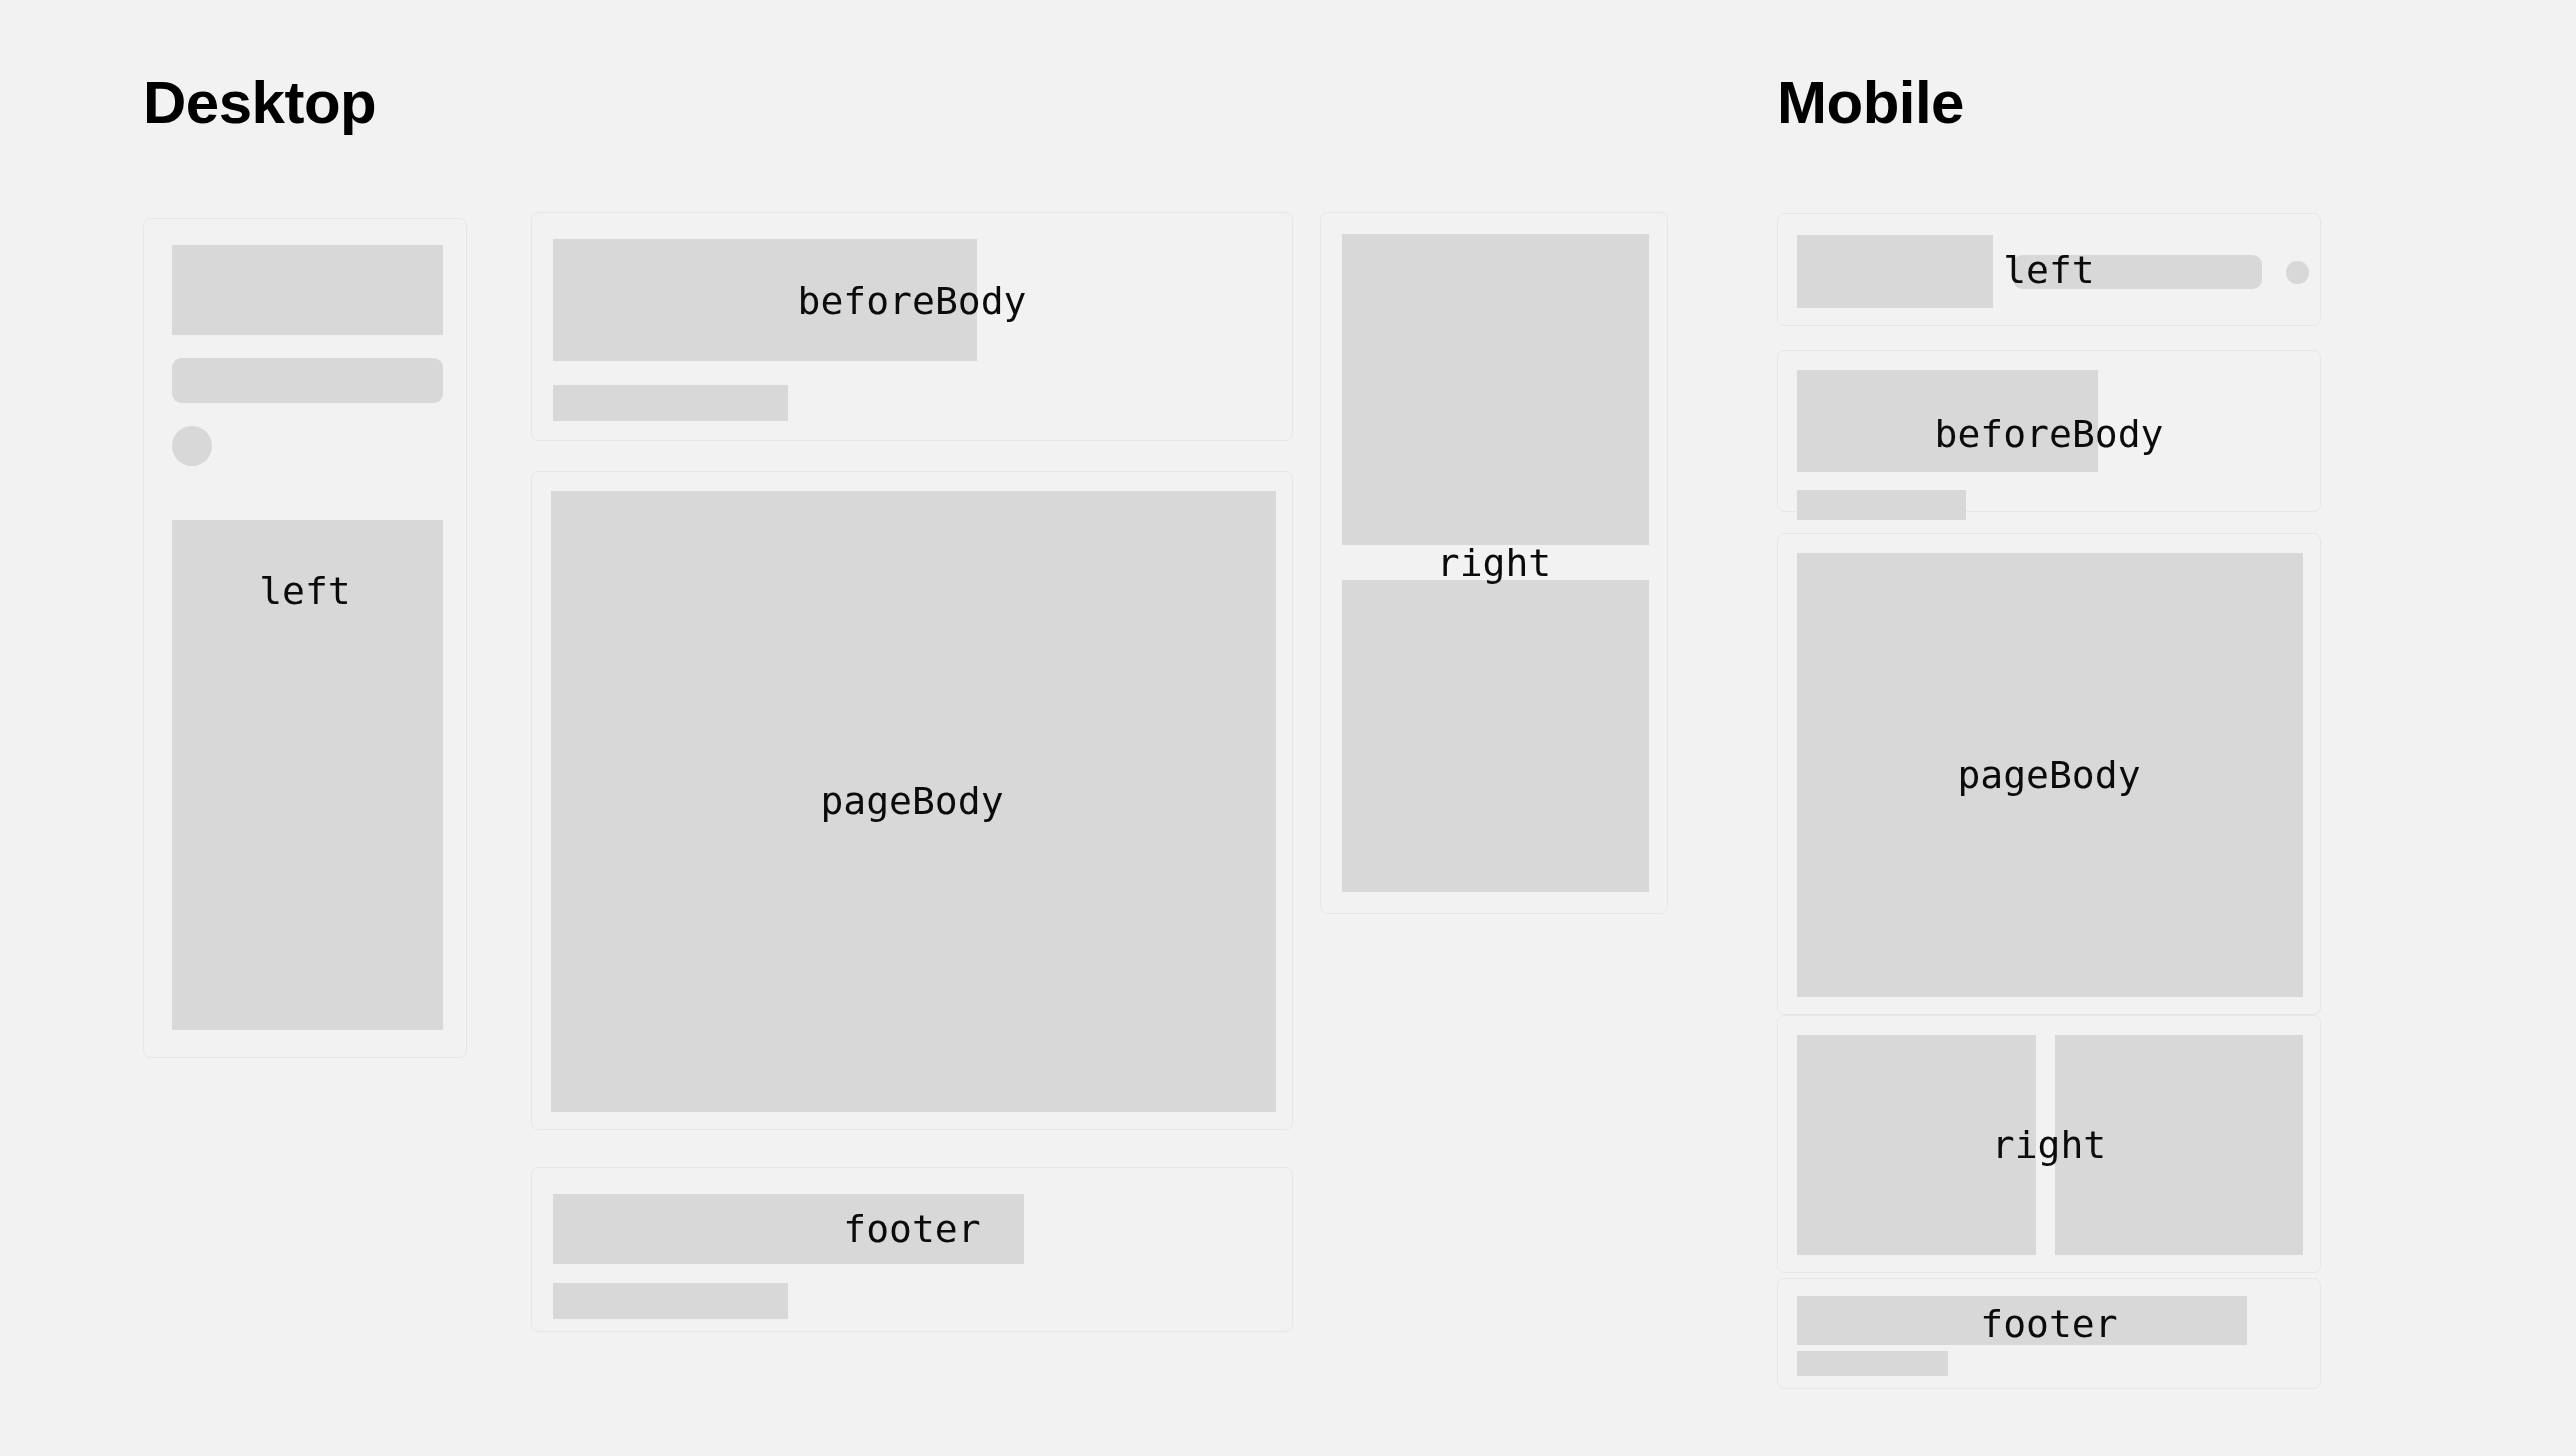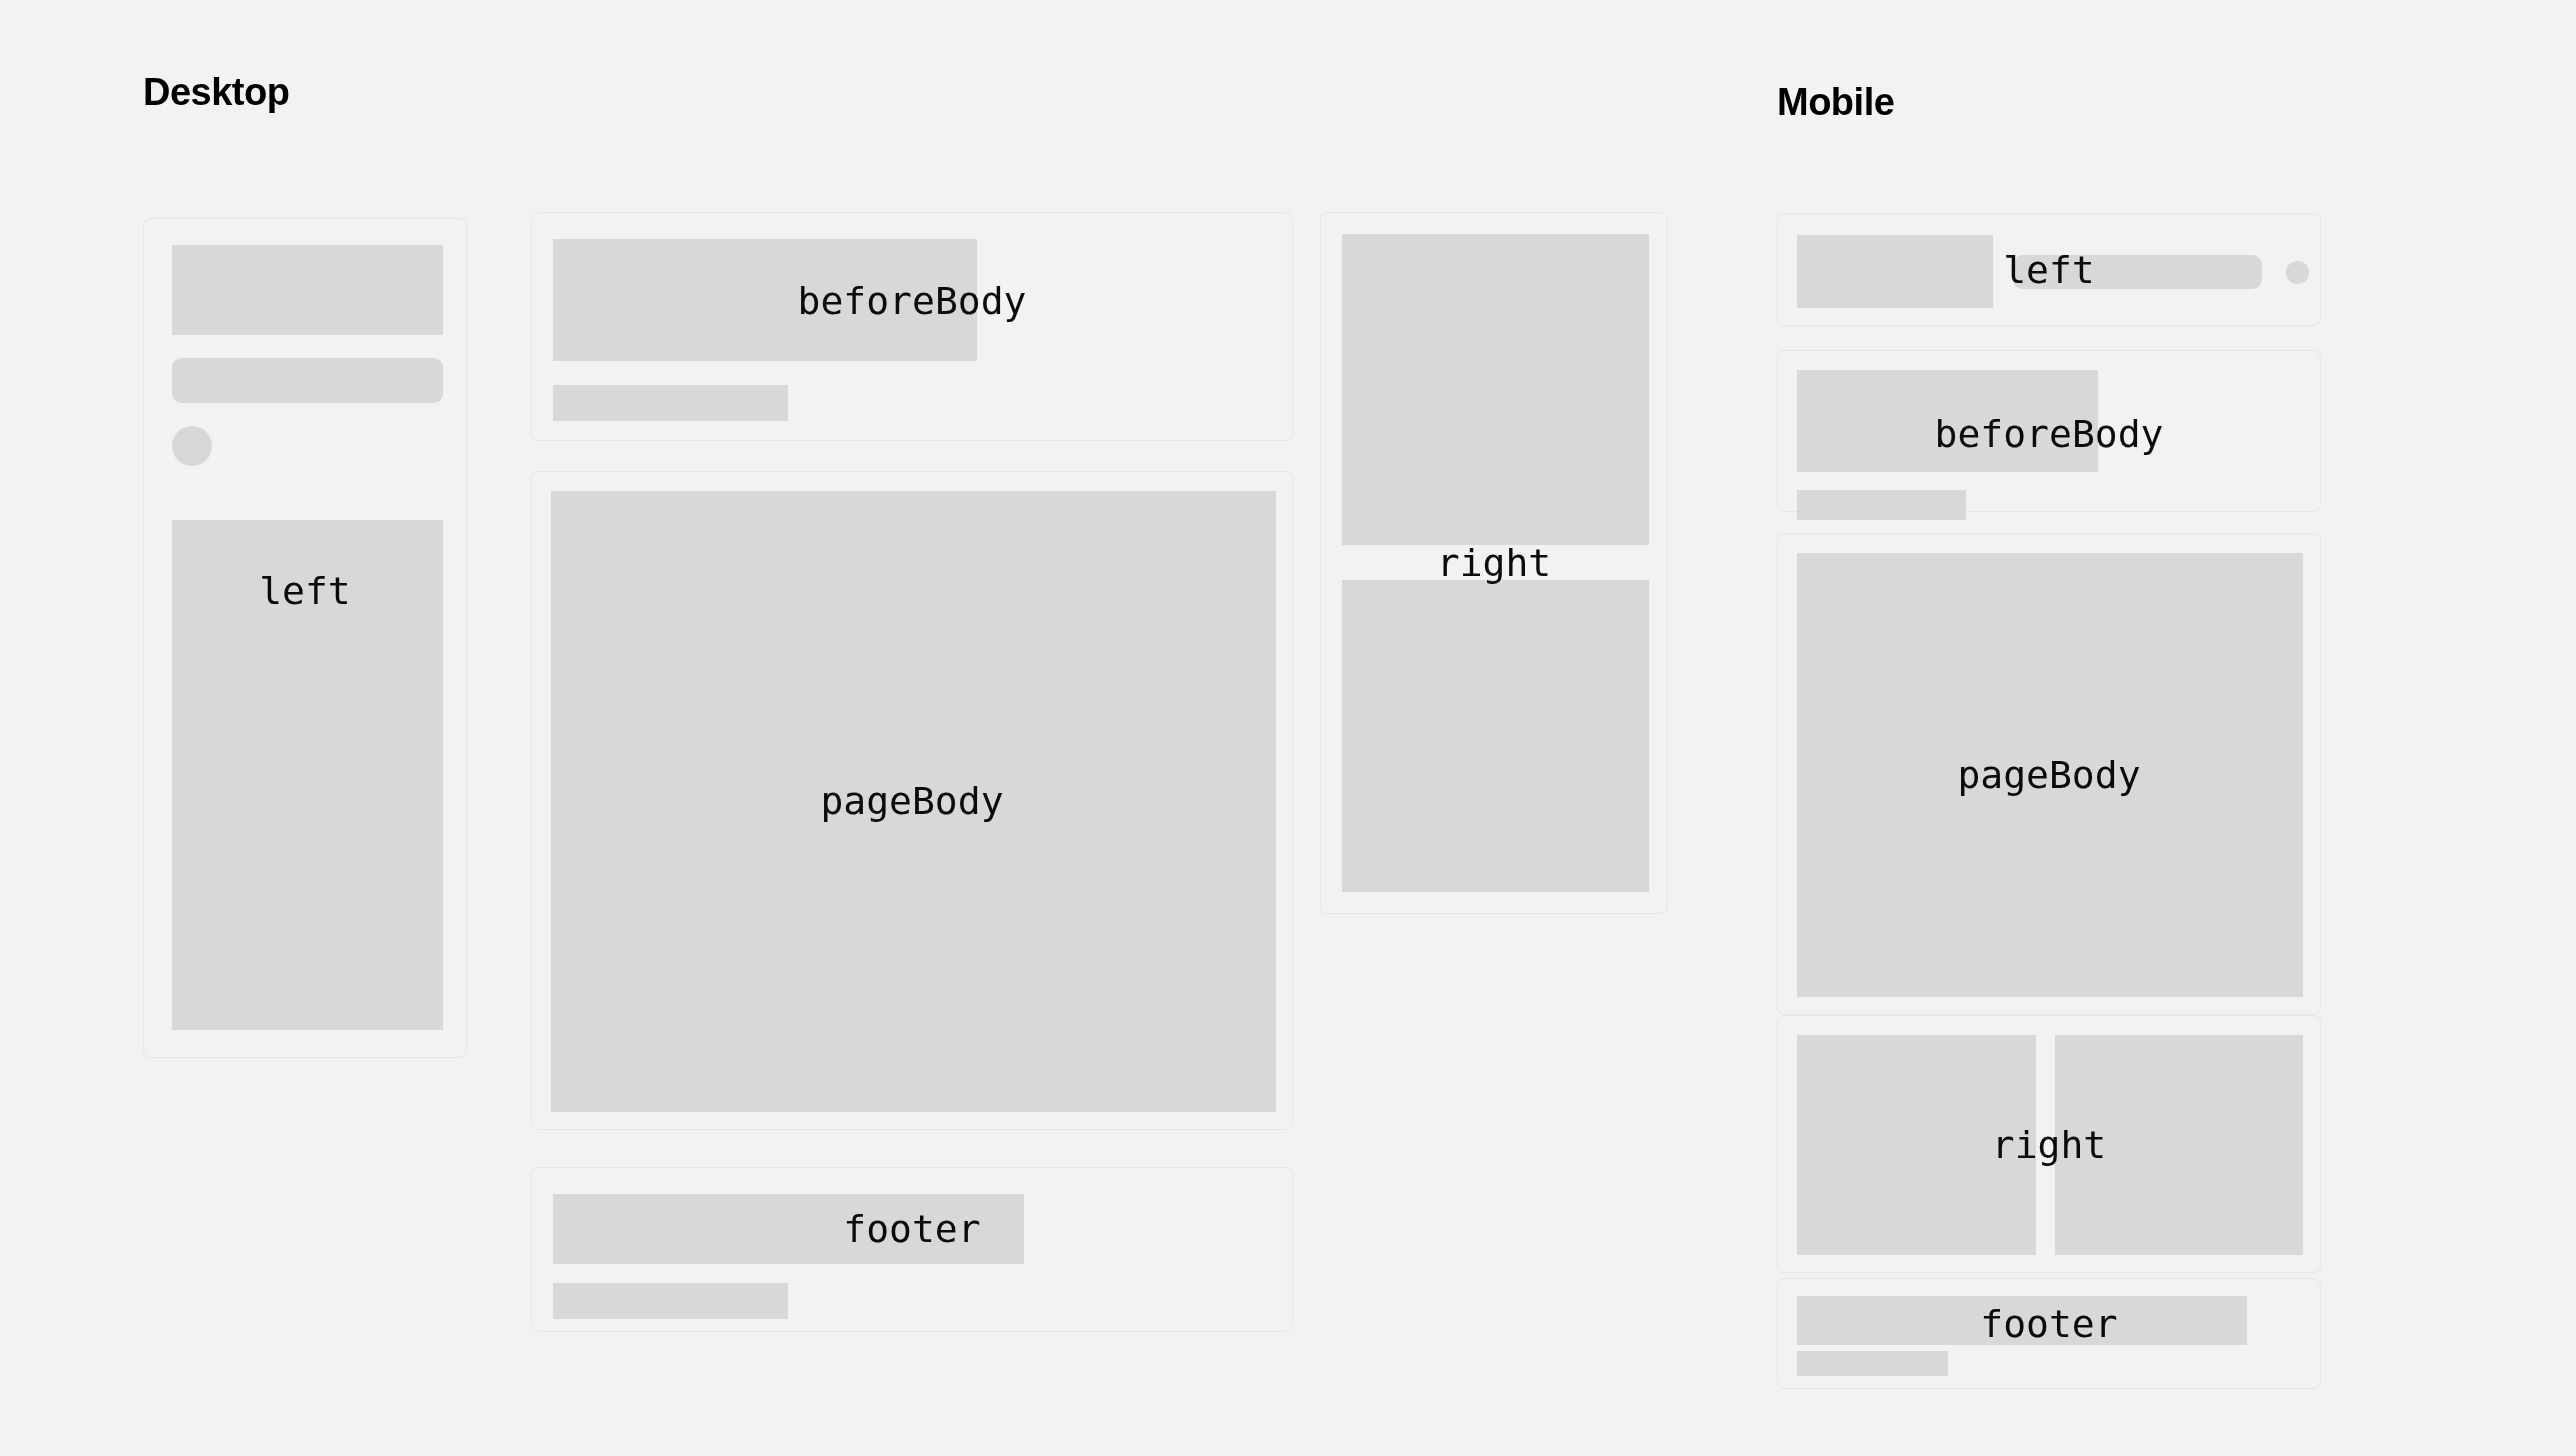--- a/index.html
+++ b/index.html
@@ -13,28 +13,28 @@
     position: relative;
     font-family: "Liberation Sans", sans-serif;
     overflow: hidden;
   }
 
   
   .section-title {
     position: absolute;
     font-family: "Liberation Sans", sans-serif;
     font-weight: bold;
-    font-size: 38px;
+    font-size: 60px;
     line-height: 1;
     color: #000000;
     letter-spacing: -0.5px;
     white-space: nowrap;
   }
   #desktop-title { left: 143px; top: 73px; }
-  #mobile-title  { left: 1777px; top: 83px; }
+  #mobile-title  { left: 1777px; top: 73px; }
 
   
   .panel {
     position: absolute;
     box-sizing: border-box;
     background: #f2f2f2;
     border: 1.9px solid #e6e6e6;
     border-radius: 7.5px;
   }
 

